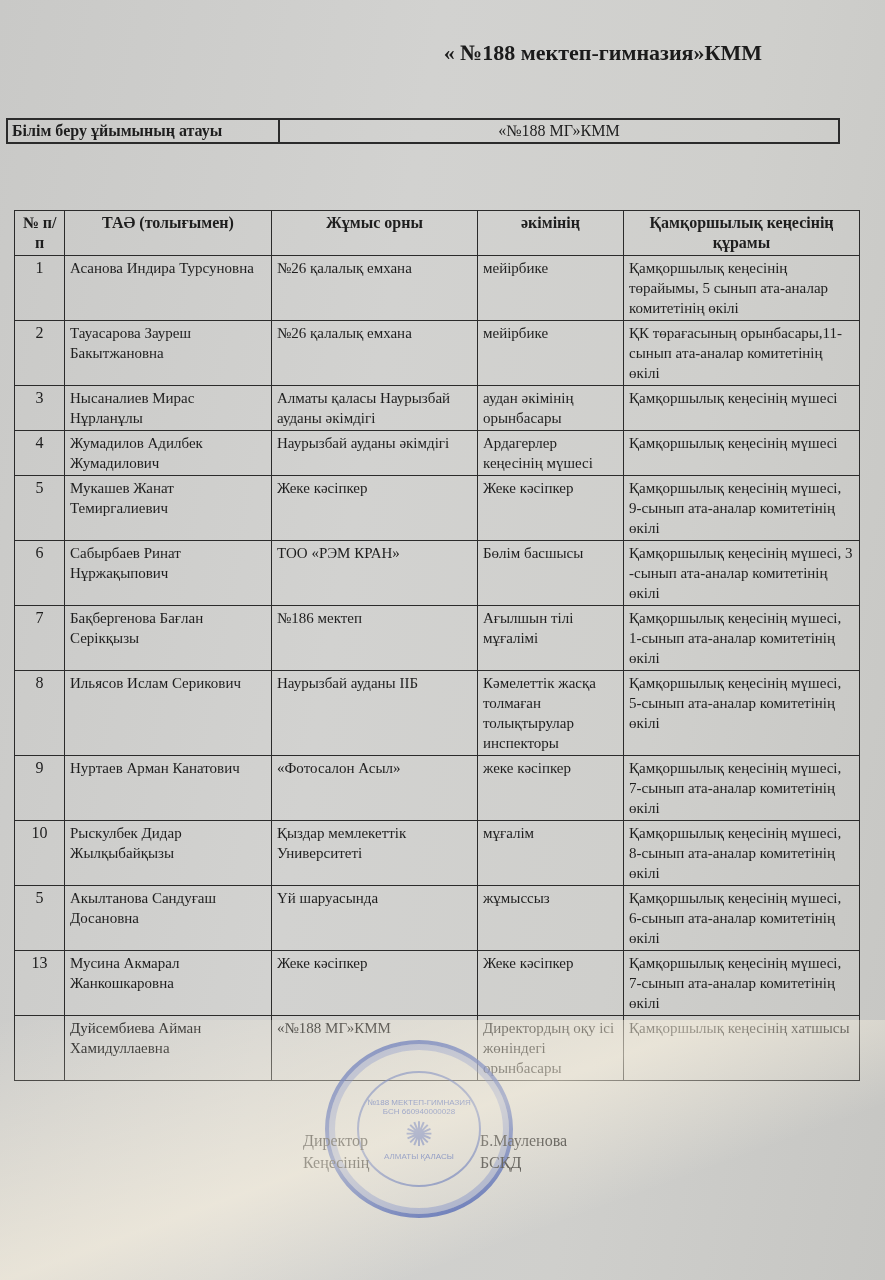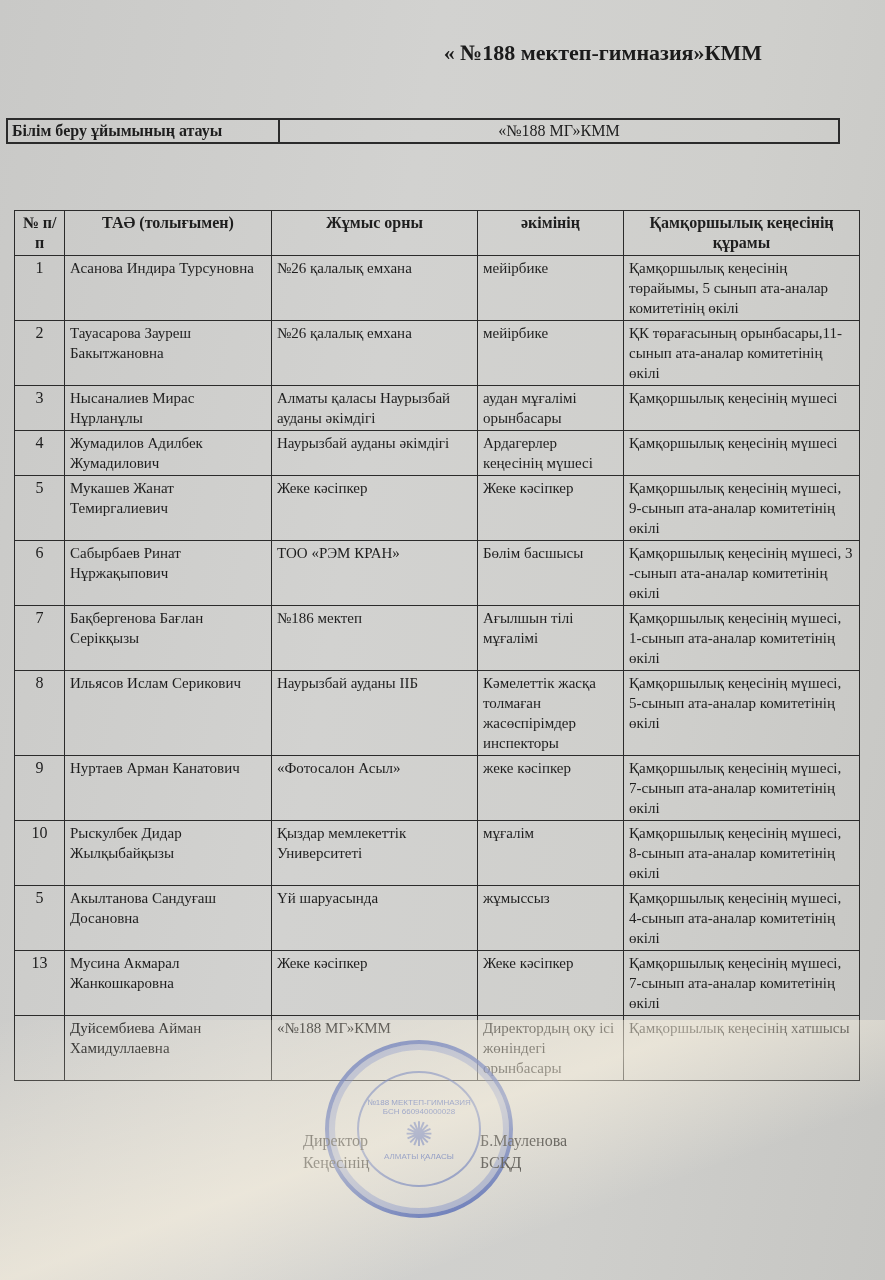--- a/index.html
+++ b/index.html
@@ -103,21 +103,21 @@
           <td class="num">2</td>
           <td>Тауасарова Зауреш Бакытжановна</td>
           <td>№26 қалалық емхана</td>
           <td>мейірбике</td>
           <td>ҚК төрағасының орынбасары,11-сынып ата-аналар комитетінің өкілі</td>
         </tr>
         <tr>
           <td class="num">3</td>
           <td>Нысаналиев Мирас Нұрланұлы</td>
           <td>Алматы қаласы Наурызбай ауданы әкімдігі</td>
-          <td>аудан мұғалімі орынбасары</td>
+          <td>аудан әкімінің орынбасары</td>
           <td>Қамқоршылық кеңесінің мүшесі</td>
         </tr>
         <tr>
           <td class="num">4</td>
           <td>Жумадилов Адилбек Жумадилович</td>
           <td>Наурызбай ауданы әкімдігі</td>
           <td>Ардагерлер кеңесінің мүшесі</td>
           <td>Қамқоршылық кеңесінің мүшесі</td>
         </tr>
         <tr>
@@ -138,21 +138,21 @@
           <td class="num">7</td>
           <td>Бақбергенова Бағлан Серікқызы</td>
           <td>№186 мектеп</td>
           <td>Ағылшын тілі мұғалімі</td>
           <td>Қамқоршылық кеңесінің мүшесі,    1-сынып ата-аналар комитетінің өкілі</td>
         </tr>
         <tr>
           <td class="num">8</td>
           <td>Ильясов Ислам Серикович</td>
           <td>Наурызбай ауданы ІІБ</td>
-          <td>Кәмелеттік жасқа толмаған жасөспірімдер инспекторы</td>
+          <td>Кәмелеттік жасқа толмаған толықтырулар инспекторы</td>
           <td>Қамқоршылық кеңесінің мүшесі,    5-сынып ата-аналар комитетінің өкілі</td>
         </tr>
         <tr>
           <td class="num">9</td>
           <td>Нуртаев Арман Канатович</td>
           <td>«Фотосалон Асыл»</td>
           <td>жеке кәсіпкер</td>
           <td>Қамқоршылық кеңесінің мүшесі,    7-сынып ата-аналар комитетінің өкілі</td>
         </tr>
         <tr>
@@ -160,21 +160,21 @@
           <td>Рыскулбек Дидар Жылқыбайқызы</td>
           <td>Қыздар мемлекеттік Университеті</td>
           <td>мұғалім</td>
           <td>Қамқоршылық кеңесінің мүшесі,  8-сынып ата-аналар комитетінің өкілі</td>
         </tr>
         <tr>
           <td class="num">5</td>
           <td>Акылтанова Сандуғаш Досановна</td>
           <td>Үй шаруасында</td>
           <td>жұмыссыз</td>
-          <td>Қамқоршылық кеңесінің мүшесі,    4-сынып ата-аналар комитетінің өкілі</td>
+          <td>Қамқоршылық кеңесінің мүшесі,    6-сынып ата-аналар комитетінің өкілі</td>
         </tr>
         <tr>
           <td class="num">13</td>
           <td>Мусина Акмарал Жанкошкаровна</td>
           <td>Жеке кәсіпкер</td>
           <td>Жеке кәсіпкер</td>
           <td>Қамқоршылық кеңесінің мүшесі,  7-сынып ата-аналар комитетінің өкілі</td>
         </tr>
         <tr>
           <td class="num"></td>

